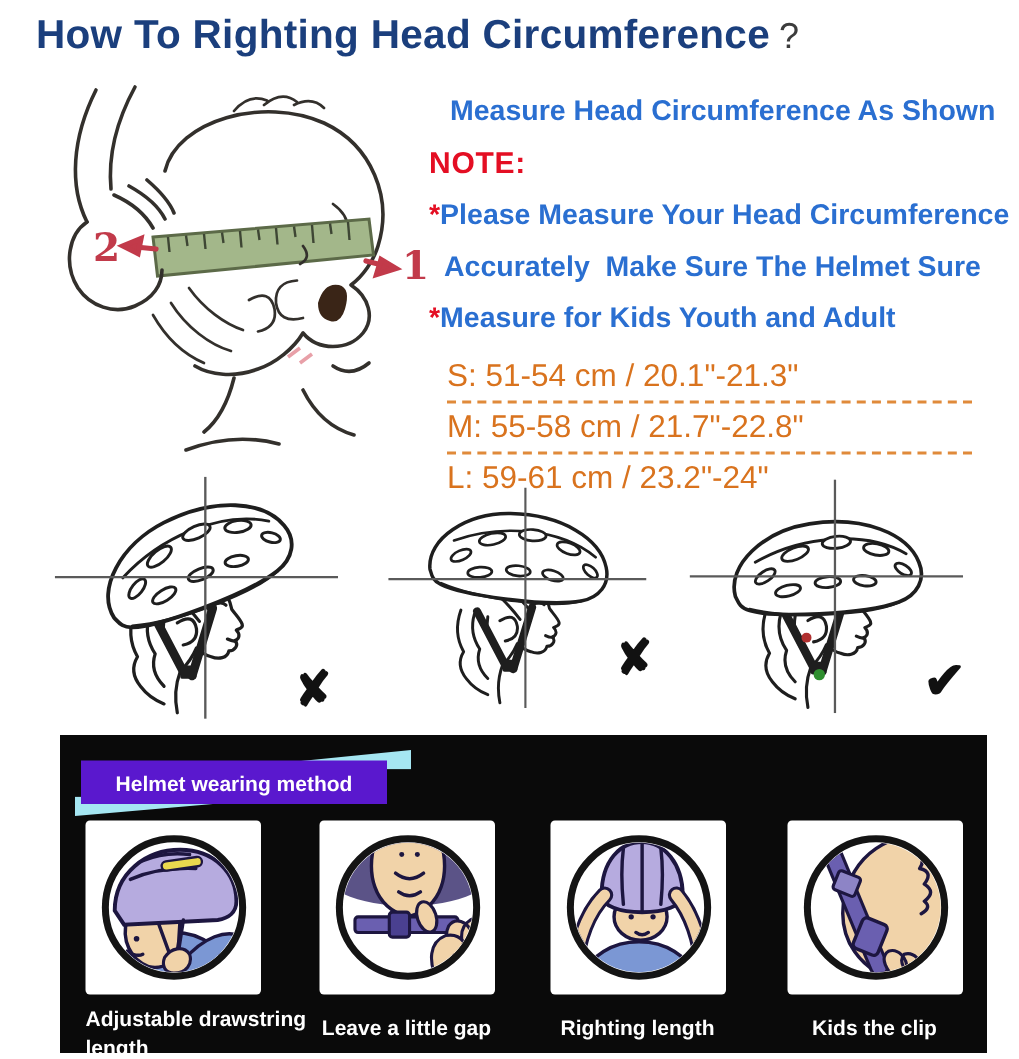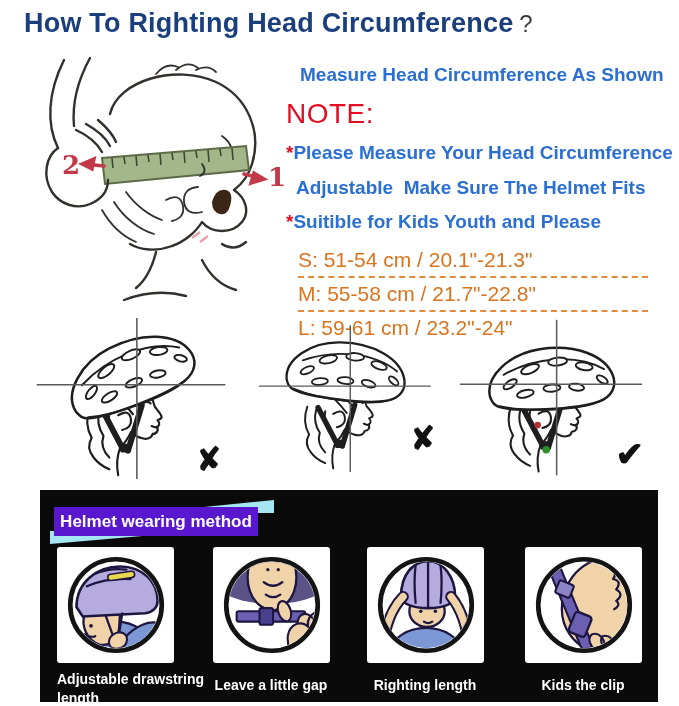--- a/index.html
+++ b/index.html
@@ -23,21 +23,21 @@
   .ln.thin{stroke-width:1.8;}
   .tape{fill:var(--tape-green);stroke:var(--tape-edge);stroke-width:2;}
   .tick{stroke:#3e4634;stroke-width:1.6;}
   .redlbl{fill:#c23a4a;font-size:26px;font-weight:700;font-family:"DejaVu Serif",serif;}
   .redarrow{stroke:#c23a4a;stroke-width:3.5;fill:#c23a4a;}
   .blush{stroke:#e8a0a8;stroke-width:2.4;}
 
   
   .note-col{position:absolute;left:286px;top:64px;width:390px;}
   .shown{font-size:19px;font-weight:700;color:var(--body-blue);margin-left:14px;white-space:nowrap;}
-  .note-label{font-size:28px;font-weight:400;color:var(--note-red);margin-top:12px;letter-spacing:.5px;}
+  .note-label{font-size:20px;font-weight:700;color:var(--note-red);margin-top:12px;letter-spacing:.5px;}
   .bullet{font-size:19px;font-weight:700;color:var(--body-blue);margin-top:12px;white-space:pre;}
   .bullet .star{color:var(--note-red);}
   .bullet.cont{margin-left:10px;margin-top:13px;}
   .sizes{margin-top:15px;}
   .size-line{font-size:21px;font-weight:500;color:var(--size-orange);margin-left:12px;height:26px;white-space:nowrap;}
   .size-sep{border-top:2px dashed #e08a3a;width:350px;margin:2px 0 4px 12px;}
 
   
   .fit-row{position:absolute;left:0;top:311px;width:679px;height:178px;}
   .fit-fig{position:absolute;}
@@ -52,21 +52,21 @@
   .mark{position:absolute;font-weight:800;color:#111;}
   .mark.x{font-size:31px;transform:rotate(-6deg);}
   .mark.v{font-size:34px;}
 
   
   .panel{position:absolute;left:40px;top:490px;width:618px;height:212px;background:var(--panel-black);}
   .banner{position:absolute;left:8px;top:8px;width:230px;height:46px;}
   .banner-stripe-top{position:absolute;left:96px;top:2px;width:130px;height:13px;background:var(--banner-cyan);clip-path:polygon(0 100%,100% 0,100% 100%);}
   .banner-stripe-bottom{position:absolute;left:2px;top:33px;width:150px;height:13px;background:var(--banner-cyan);clip-path:polygon(0 0,100% 0,0 100%);}
   .banner-core{position:absolute;left:6px;top:9px;width:204px;height:29px;background:var(--banner-purple);display:flex;align-items:center;justify-content:center;}
-  .banner-core span{color:#fff;font-size:17px;font-weight:700;white-space:nowrap;}
+  .banner-core span{color:#fff;font-size:14px;font-weight:700;white-space:nowrap;}
   .step-box{position:absolute;top:57px;width:117px;height:116px;background:#fff;border-radius:3px;display:flex;align-items:center;justify-content:center;}
   .step-box svg{width:104px;height:104px;}
   .cap{position:absolute;color:#fff;font-size:14px;font-weight:700;line-height:19px;}
   .cap.left{text-align:left;}
   .cap.center{text-align:center;}
   .ring{fill:#fff;stroke:#141414;stroke-width:4.5;}
   .ic-ln{fill:none;stroke:#1d1640;stroke-width:2.2;stroke-linecap:round;stroke-linejoin:round;}
 </style>
 </head>
 <body>
@@ -120,22 +120,22 @@
       <text class="redlbl" x="262" y="134">1</text>
       <path class="redarrow" fill="none" d="M238,122 L254,126" stroke-linecap="round"></path>
       <path class="redarrow" d="M258,127 l-13,4 3,-10 Z" stroke="none"></path>
     </svg>
   </div>
 
   <div class="note-col">
     <div class="shown">Measure Head Circumference As Shown</div>
     <div class="note-label">NOTE:</div>
     <div class="bullet"><span class="star">*</span><span>Please Measure Your Head Circumference</span></div>
-    <div class="bullet cont">Adjustable  Make Sure The Helmet Fits</div>
-    <div class="bullet"><span class="star">*</span><span>Suitible for Kids Youth and Please</span></div>
+    <div class="bullet cont">Accurately  Make Sure The Helmet Sure</div>
+    <div class="bullet"><span class="star">*</span><span>Measure for Kids Youth and Adult</span></div>
     <div class="sizes">
       <div class="size-line">S: 51-54 cm / 20.1"-21.3"</div>
       <div class="size-sep"></div>
       <div class="size-line">M: 55-58 cm / 21.7"-22.8"</div>
       <div class="size-sep"></div>
       <div class="size-line">L: 59-61 cm / 23.2"-24"</div>
     </div>
   </div>
 
   <div class="fit-row">

